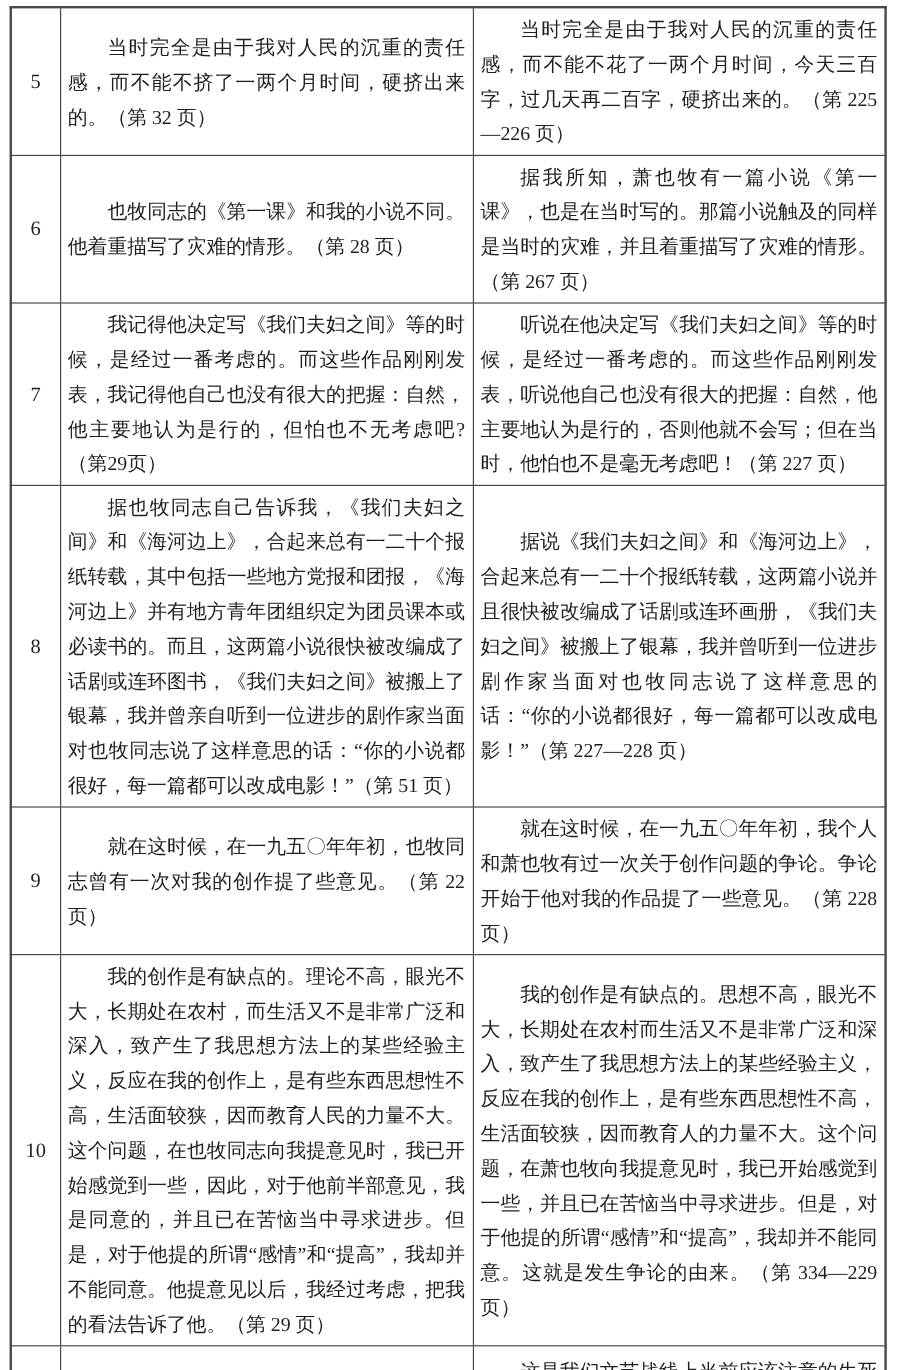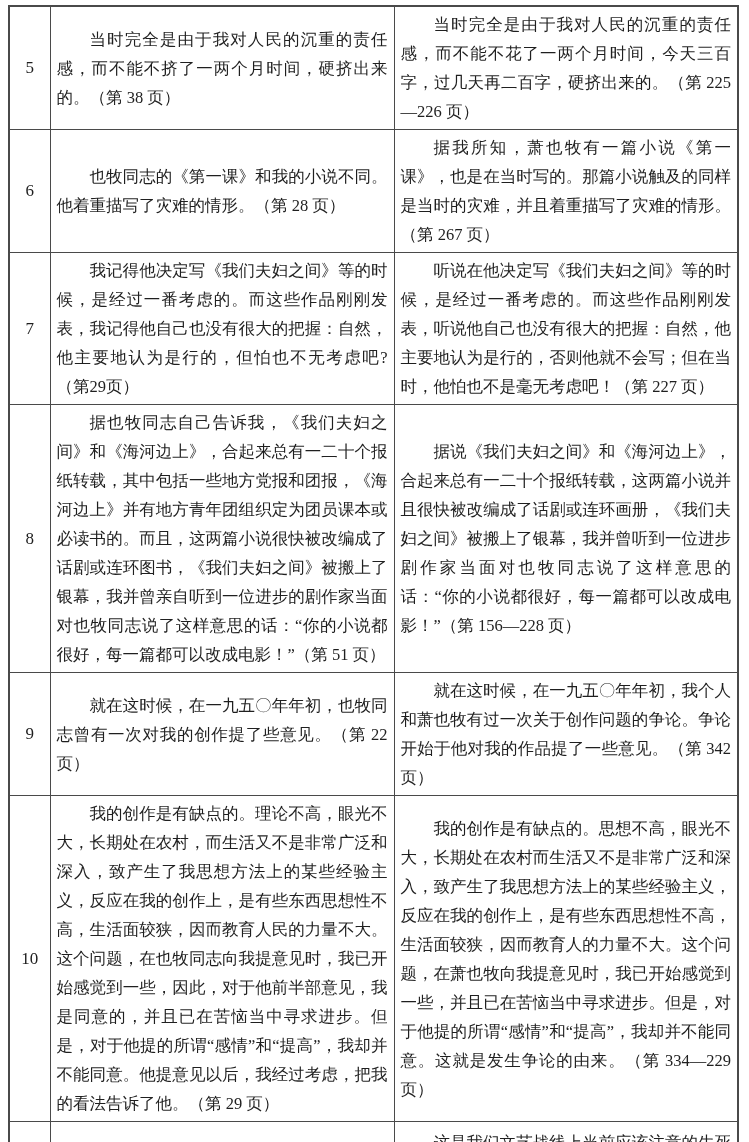--- a/index.html
+++ b/index.html
@@ -67,21 +67,21 @@
   <table class="cmp">
     <colgroup>
       <col class="c-num">
       <col class="c-a">
       <col class="c-b">
     </colgroup>
     <tbody>
       <tr class="r0">
         <td class="num">5</td>
         <td class="txt">
-            <p class="para">当时完全是由于我对人民的沉重的责任感，而不能不挤了一两个月时间，硬挤出来的。（第 38 页）</p>
+            <p class="para">当时完全是由于我对人民的沉重的责任感，而不能不挤了一两个月时间，硬挤出来的。（第 32 页）</p>
           </td>
         <td class="txt">
             <p class="para">当时完全是由于我对人民的沉重的责任感，而不能不花了一两个月时间，今天三百字，过几天再二百字，硬挤出来的。（第 225—226 页）</p>
           </td>
       </tr>
       <tr class="r1">
         <td class="num">6</td>
         <td class="txt">
             <p class="para">也牧同志的《第一课》和我的小说不同。他着重描写了灾难的情形。（第 28 页）</p>
           </td>
@@ -97,30 +97,30 @@
         <td class="txt">
             <p class="para">听说在他决定写《我们夫妇之间》等的时候，是经过一番考虑的。而这些作品刚刚发表，听说他自己也没有很大的把握：自然，他主要地认为是行的，否则他就不会写；但在当时，他怕也不是毫无考虑吧！（第 227 页）</p>
           </td>
       </tr>
       <tr class="r3">
         <td class="num">8</td>
         <td class="txt">
             <p class="para">据也牧同志自己告诉我，《我们夫妇之间》和《海河边上》，合起来总有一二十个报纸转载，其中包括一些地方党报和团报，《海河边上》并有地方青年团组织定为团员课本或必读书的。而且，这两篇小说很快被改编成了话剧或连环图书，《我们夫妇之间》被搬上了银幕，我并曾亲自听到一位进步的剧作家当面对也牧同志说了这样意思的话：“你的小说都很好，每一篇都可以改成电影！”（第 51 页）</p>
           </td>
         <td class="txt">
-            <p class="para">据说《我们夫妇之间》和《海河边上》，合起来总有一二十个报纸转载，这两篇小说并且很快被改编成了话剧或连环画册，《我们夫妇之间》被搬上了银幕，我并曾听到一位进步剧作家当面对也牧同志说了这样意思的话：“你的小说都很好，每一篇都可以改成电影！”（第 156—228 页）</p>
+            <p class="para">据说《我们夫妇之间》和《海河边上》，合起来总有一二十个报纸转载，这两篇小说并且很快被改编成了话剧或连环画册，《我们夫妇之间》被搬上了银幕，我并曾听到一位进步剧作家当面对也牧同志说了这样意思的话：“你的小说都很好，每一篇都可以改成电影！”（第 227—228 页）</p>
           </td>
       </tr>
       <tr class="r4">
         <td class="num">9</td>
         <td class="txt">
             <p class="para">就在这时候，在一九五〇年年初，也牧同志曾有一次对我的创作提了些意见。（第 22 页）</p>
           </td>
         <td class="txt">
-            <p class="para">就在这时候，在一九五〇年年初，我个人和萧也牧有过一次关于创作问题的争论。争论开始于他对我的作品提了一些意见。（第 342 页）</p>
+            <p class="para">就在这时候，在一九五〇年年初，我个人和萧也牧有过一次关于创作问题的争论。争论开始于他对我的作品提了一些意见。（第 228 页）</p>
           </td>
       </tr>
       <tr class="r5">
         <td class="num">10</td>
         <td class="txt">
             <p class="para">我的创作是有缺点的。理论不高，眼光不大，长期处在农村，而生活又不是非常广泛和深入，致产生了我思想方法上的某些经验主义，反应在我的创作上，是有些东西思想性不高，生活面较狭，因而教育人民的力量不大。这个问题，在也牧同志向我提意见时，我已开始感觉到一些，因此，对于他前半部意见，我是同意的，并且已在苦恼当中寻求进步。但是，对于他提的所谓“感情”和“提高”，我却并不能同意。他提意见以后，我经过考虑，把我的看法告诉了他。（第 29 页）</p>
           </td>
         <td class="txt">
             <p class="para">我的创作是有缺点的。思想不高，眼光不大，长期处在农村而生活又不是非常广泛和深入，致产生了我思想方法上的某些经验主义，反应在我的创作上，是有些东西思想性不高，生活面较狭，因而教育人的力量不大。这个问题，在萧也牧向我提意见时，我已开始感觉到一些，并且已在苦恼当中寻求进步。但是，对于他提的所谓“感情”和“提高”，我却并不能同意。这就是发生争论的由来。（第 334—229 页）</p>
           </td>

